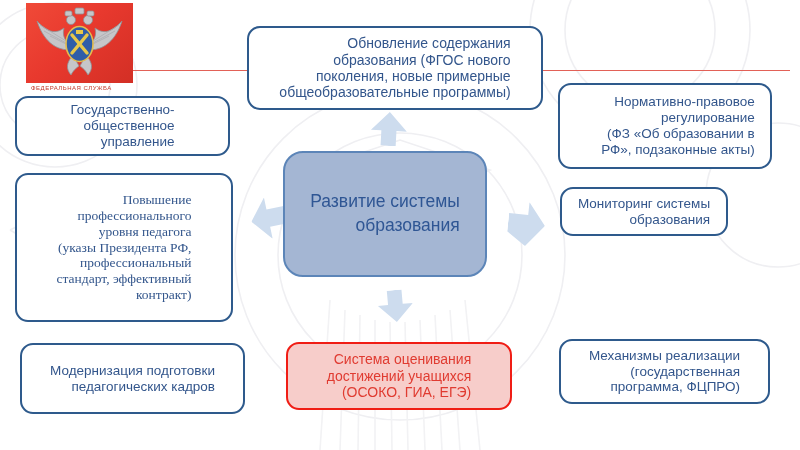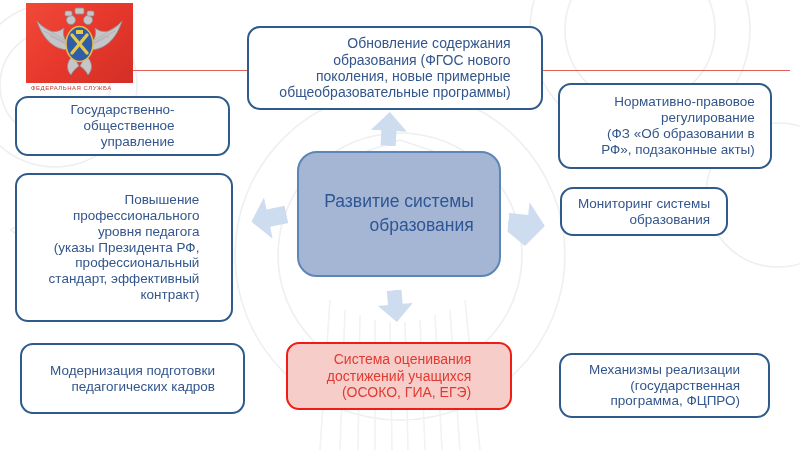--- a/index.html
+++ b/index.html
@@ -16,28 +16,28 @@
     position:absolute; z-index:3;
     display:flex; align-items:center; justify-content:center;
     text-align:right; white-space:pre-line;
     background:#ffffff;
     border:2px solid #2e5a8c; border-radius:13px;
     color:#33568c; font-size:13.5px; line-height:1.17;
     box-sizing:border-box; padding:2px 6px;
   }
   .box--top    { left:247px; top:26px;  width:296px; height:84px; font-size:14px; }
   .box--left1  { left:15px;  top:96px;  width:215px; height:60px; }
-  .box--left2  { left:15px;  top:173px; width:218px; height:149px; }
+  .box--left2  { left:15px;  top:173px; width:218px; height:149px;font-family:Liberation Serif, serif; }
   .box--left3  { left:20px;  top:343px; width:225px; height:71px; }
   .box--right1 { left:558px; top:83px;  width:214px; height:86px;padding-left:32px; }
   .box--right2 { left:560px; top:187px; width:168px; height:49px; }
   .box--right3 { left:558px; top:245px; width:215px; height:70px; overflow:visible; }
-  .box--right4 { left:559px; top:353px; width:211px; height:65px; }
+  .box--right4 { left:559px; top:339px; width:211px; height:65px; }
   .box--center {
-    left:297px; top:151px; width:204px; height:126px;
+    left:283px; top:151px; width:204px; height:126px;
     background:#a4b6d3; border:2px solid #5c85b8; border-radius:20px;
     color:#2f5694; font-size:17.5px; line-height:1.35; z-index:4;
   }
   .box--red {
     left:286px; top:342px; width:226px; height:68px;
     background:#f7cdca; border:2.5px solid #f01d15; border-radius:13px;
     color:#e03b31; font-size:14px;
   }
   
   .red-line {

